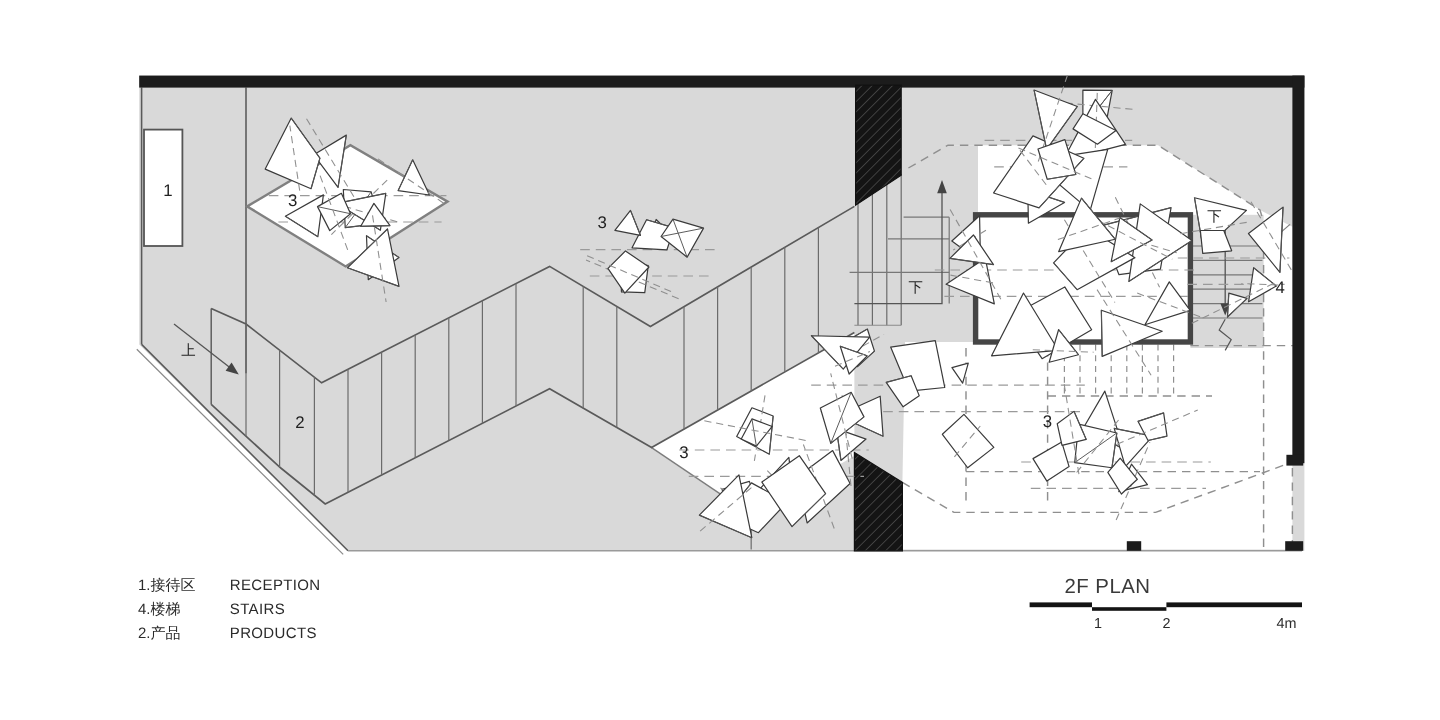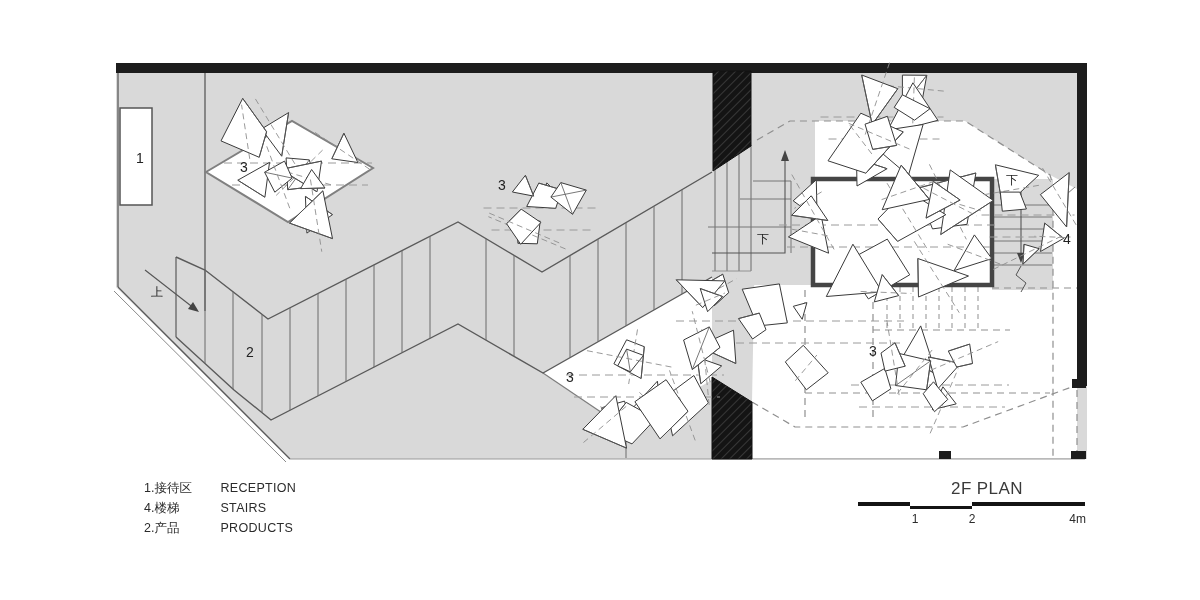--- a/index.html
+++ b/index.html
@@ -1,23 +1,23 @@
 <!DOCTYPE html>
 <html><head>
 <meta charset="utf-8">
 <style>
   html,body{margin:0;padding:0;background:#fff;}
   .stage{position:relative;width:1200px;height:600px;background:#ffffff;overflow:hidden;
          font-family:"Liberation Sans", sans-serif;}
   .stage svg{position:absolute;left:0;top:0;}
-  .legend{position:absolute;left:115px;top:478px;color:#2b2b2b;font-size:12.5px;margin-left:29px;}
+  .legend{position:absolute;left:115px;top:478px;color:#2b2b2b;font-size:12.5px;}
   .legend-row{height:20px;line-height:20px;white-space:nowrap;}
   .legend-zh{display:inline-block;min-width:73px;}
   .legend-en{display:inline-block;letter-spacing:0.3px;}
-  .plan-title{position:absolute;left:887px;top:479px;width:200px;text-align:center;
+  .plan-title{position:absolute;left:887px;top:479px;width:200px;text-align:left;
               font-size:17px;font-weight:500;color:#3a3a3a;letter-spacing:0.4px;}
   .scalebar{position:absolute;left:0;top:0;}
   .sb-seg{position:absolute;background:#141414;}
   .sb-label{position:absolute;font-size:12px;color:#2b2b2b;}
 </style>
 </head>
 <body>
 
 <div class="stage">
 
@@ -396,16 +396,16 @@
   </div>
 
   <div class="plan-title">2F PLAN</div>
 
   <div class="scalebar">
     <div class="sb-seg" style="left:858px;top:502px;width:52px;height:4px;"></div>
     <div class="sb-seg" style="left:910px;top:506px;width:62px;height:3px;"></div>
     <div class="sb-seg" style="left:972px;top:502px;width:113px;height:4px;"></div>
     <div class="sb-label" style="left:908px;top:512px;width:14px;text-align:center;">1</div>
     <div class="sb-label" style="left:965px;top:512px;width:14px;text-align:center;">2</div>
-    <div class="sb-label" style="left:1058px;top:512px;width:28px;text-align:right;">4m</div>
+    <div class="sb-label" style="left:1058px;top:512px;width:28px;text-align:center;">4m</div>
   </div>
 
 </div>
 
 </body></html>

